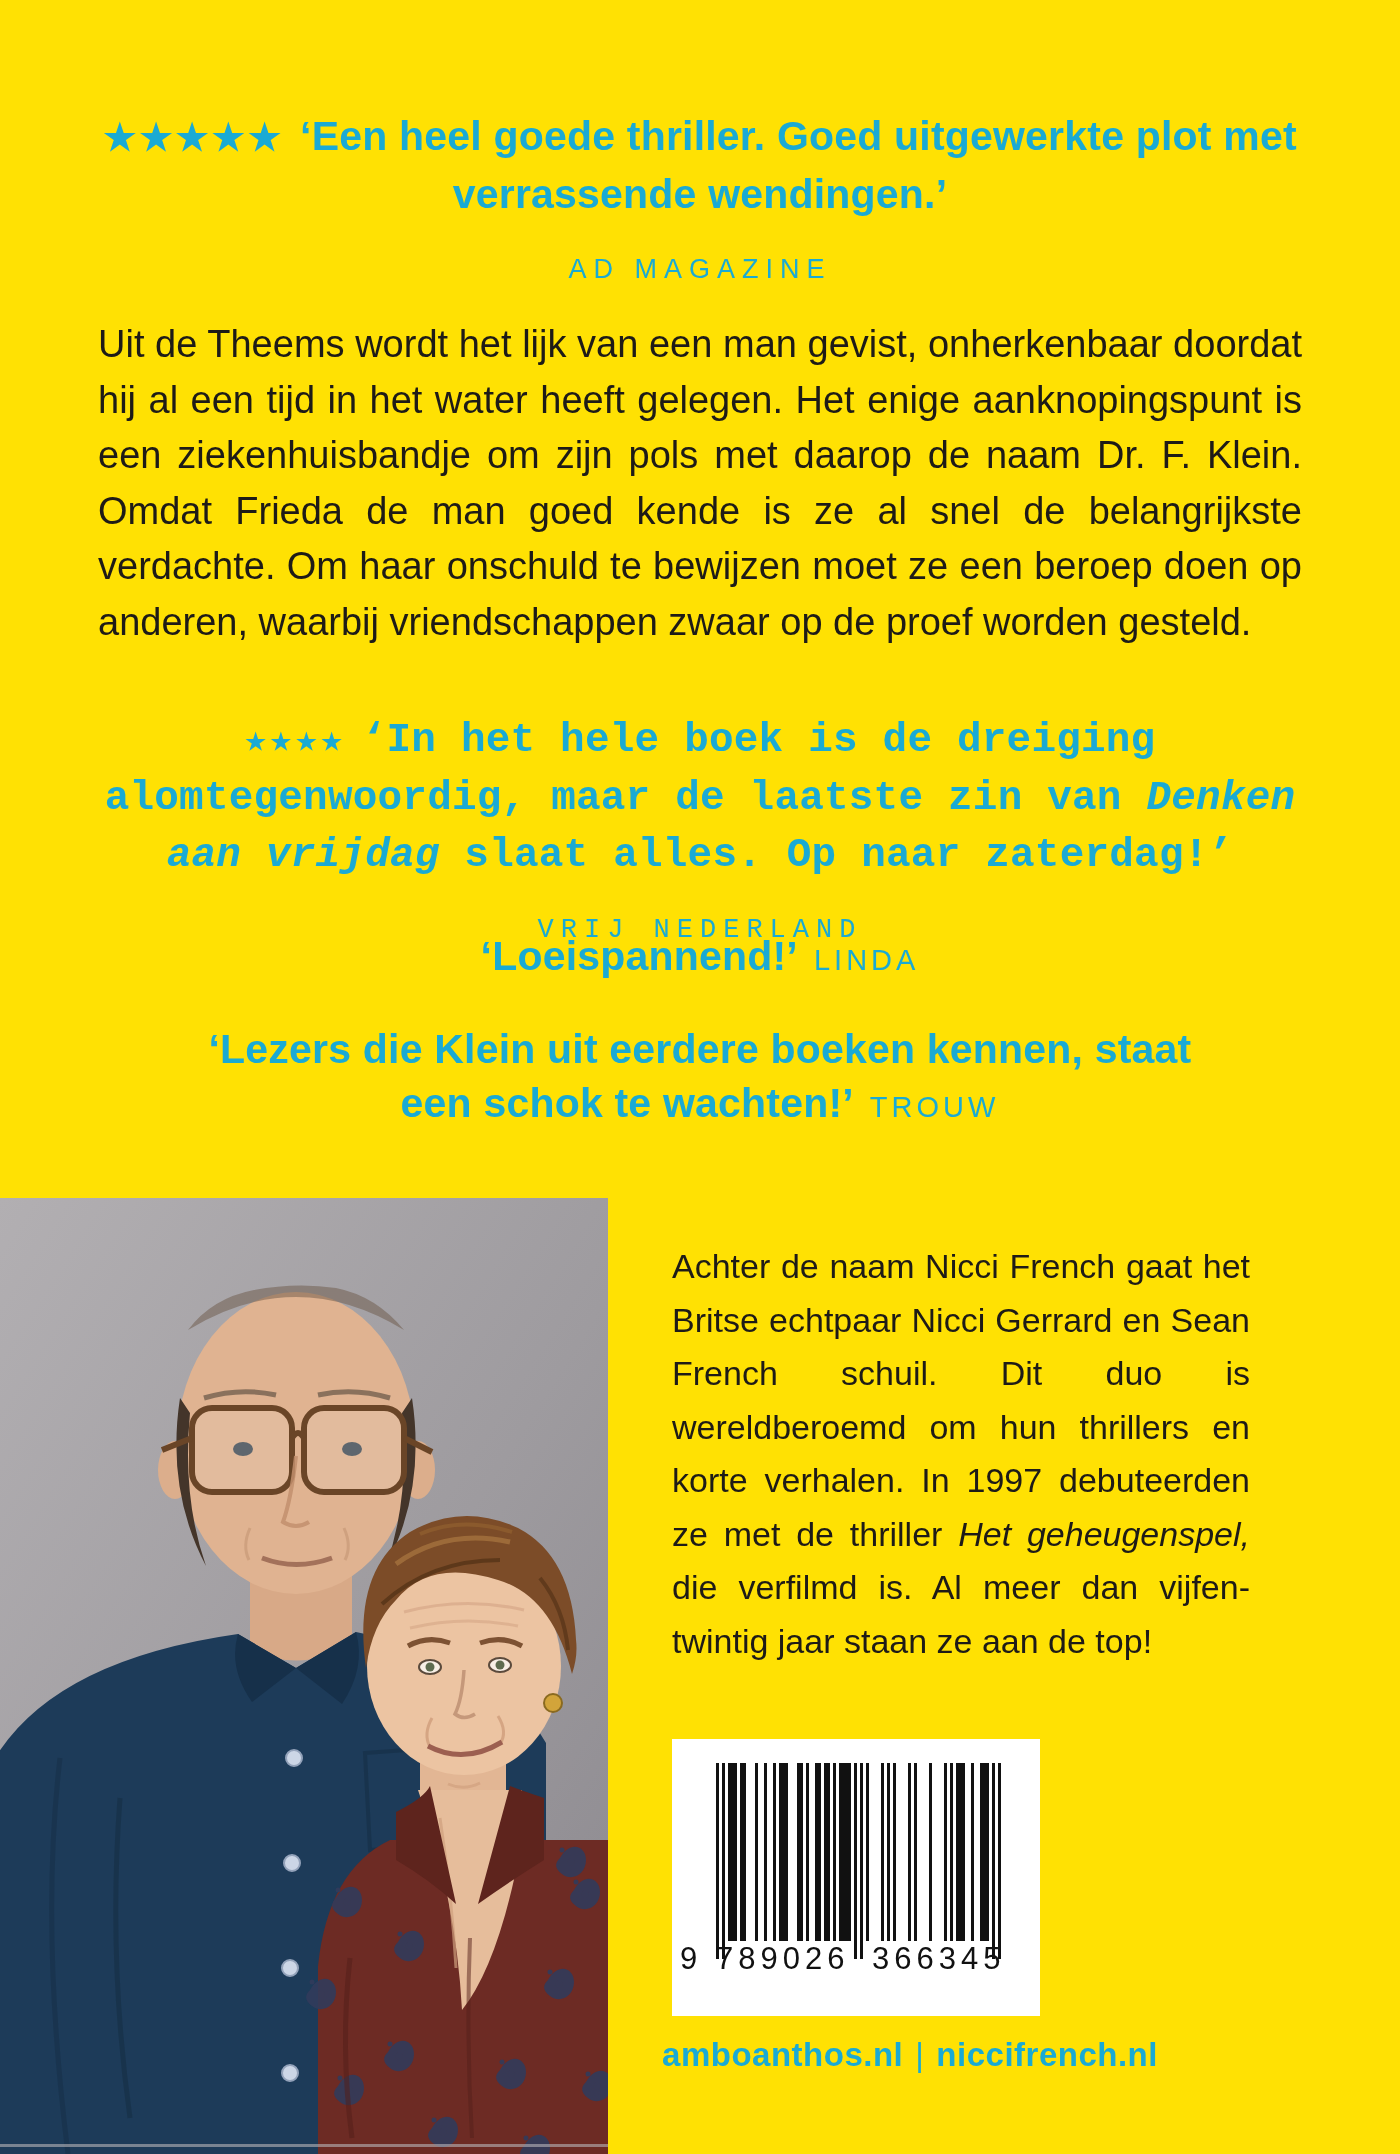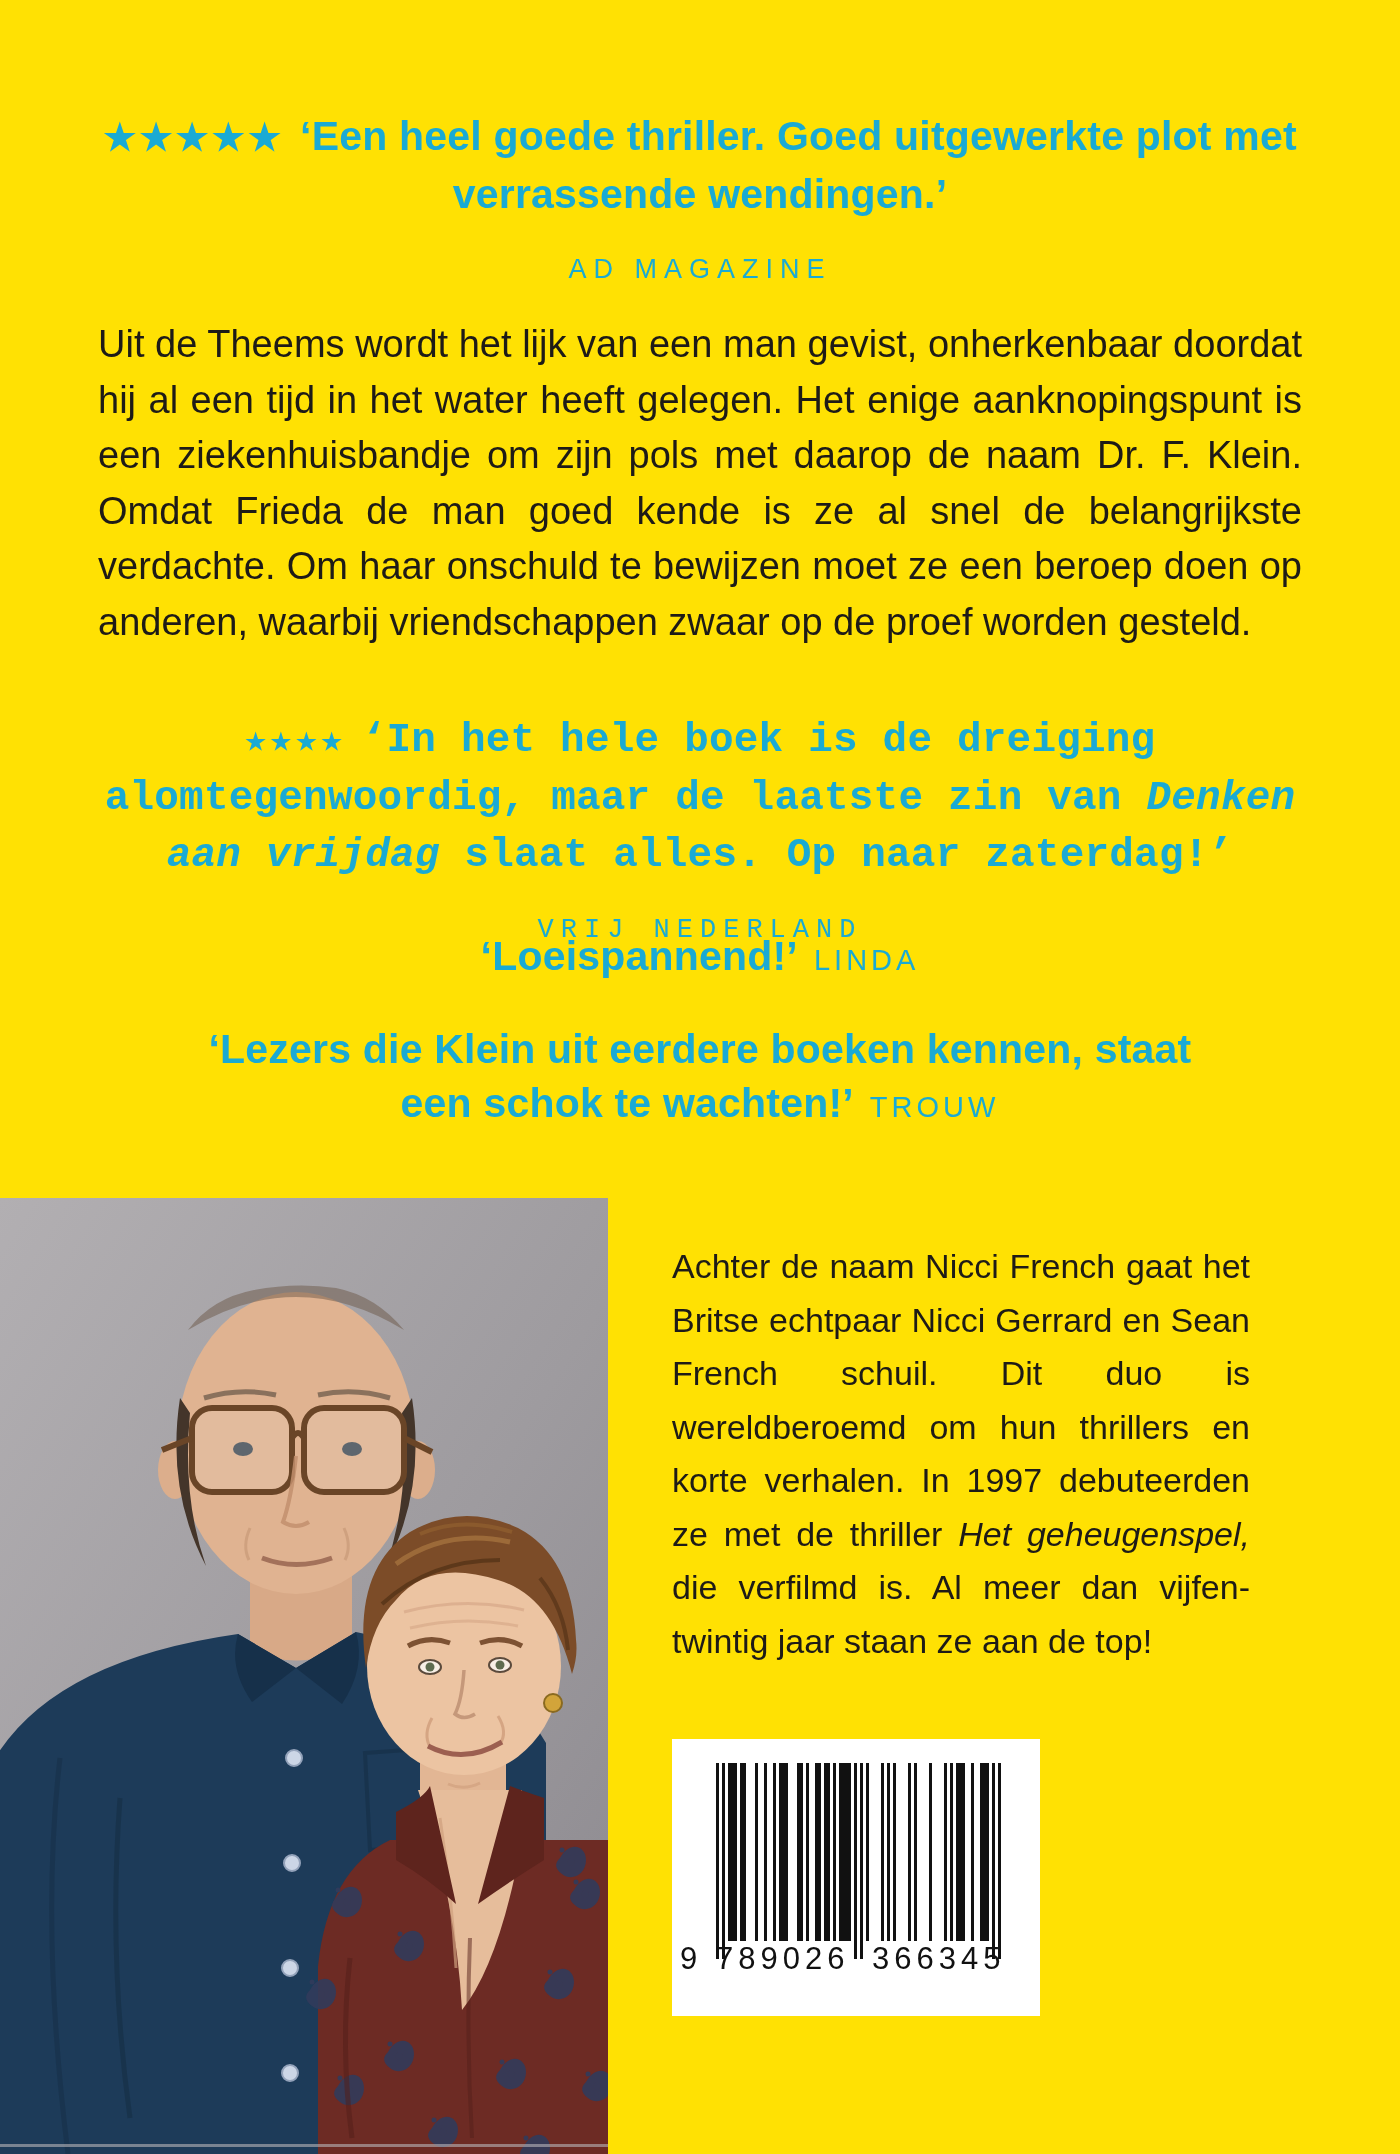--- a/index.html
+++ b/index.html
@@ -234,14 +234,17 @@
         <rect x="267" y="0" width="3" height="178"></rect>
         <rect x="270" y="0" width="3" height="178"></rect>
         <rect x="276" y="0" width="3" height="196"></rect>
         <rect x="282" y="0" width="3" height="196"></rect>
       </svg>
     <span class="bc-digit bc-lead">9</span>
     <span class="bc-digit bc-left">789026</span>
     <span class="bc-digit bc-right">366345</span>
   </div>
 
+  <div class="footer-sites">
+    <span>amboanthos.nl</span><span class="divider">|</span><span>niccifrench.nl</span>
+  </div>
 
 </div>
 
 </body></html>

